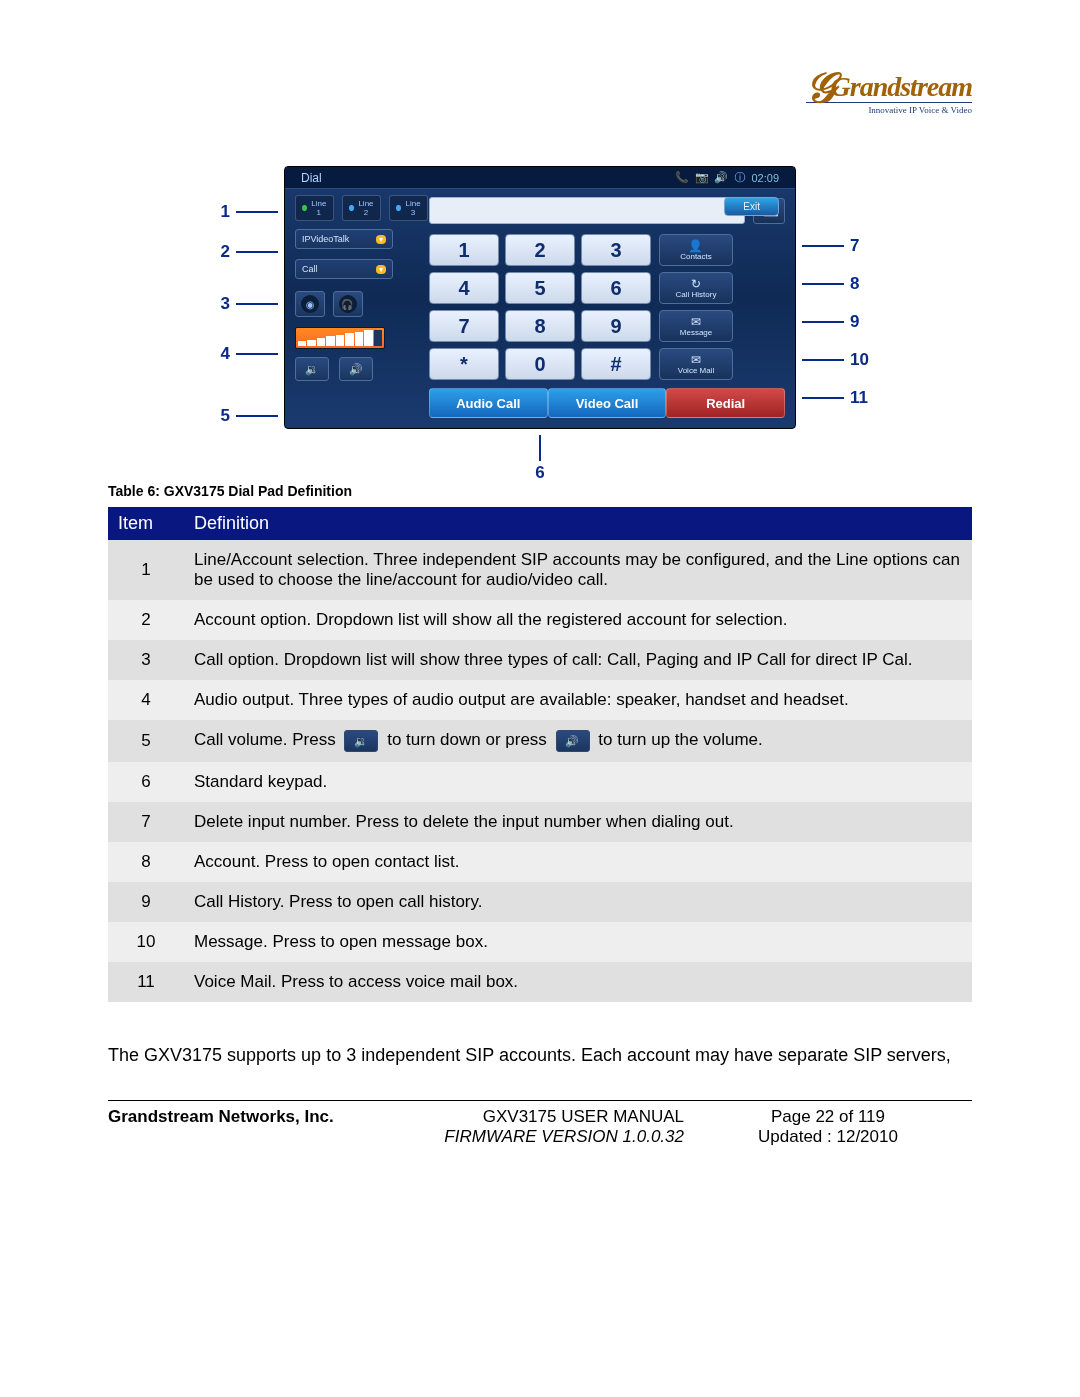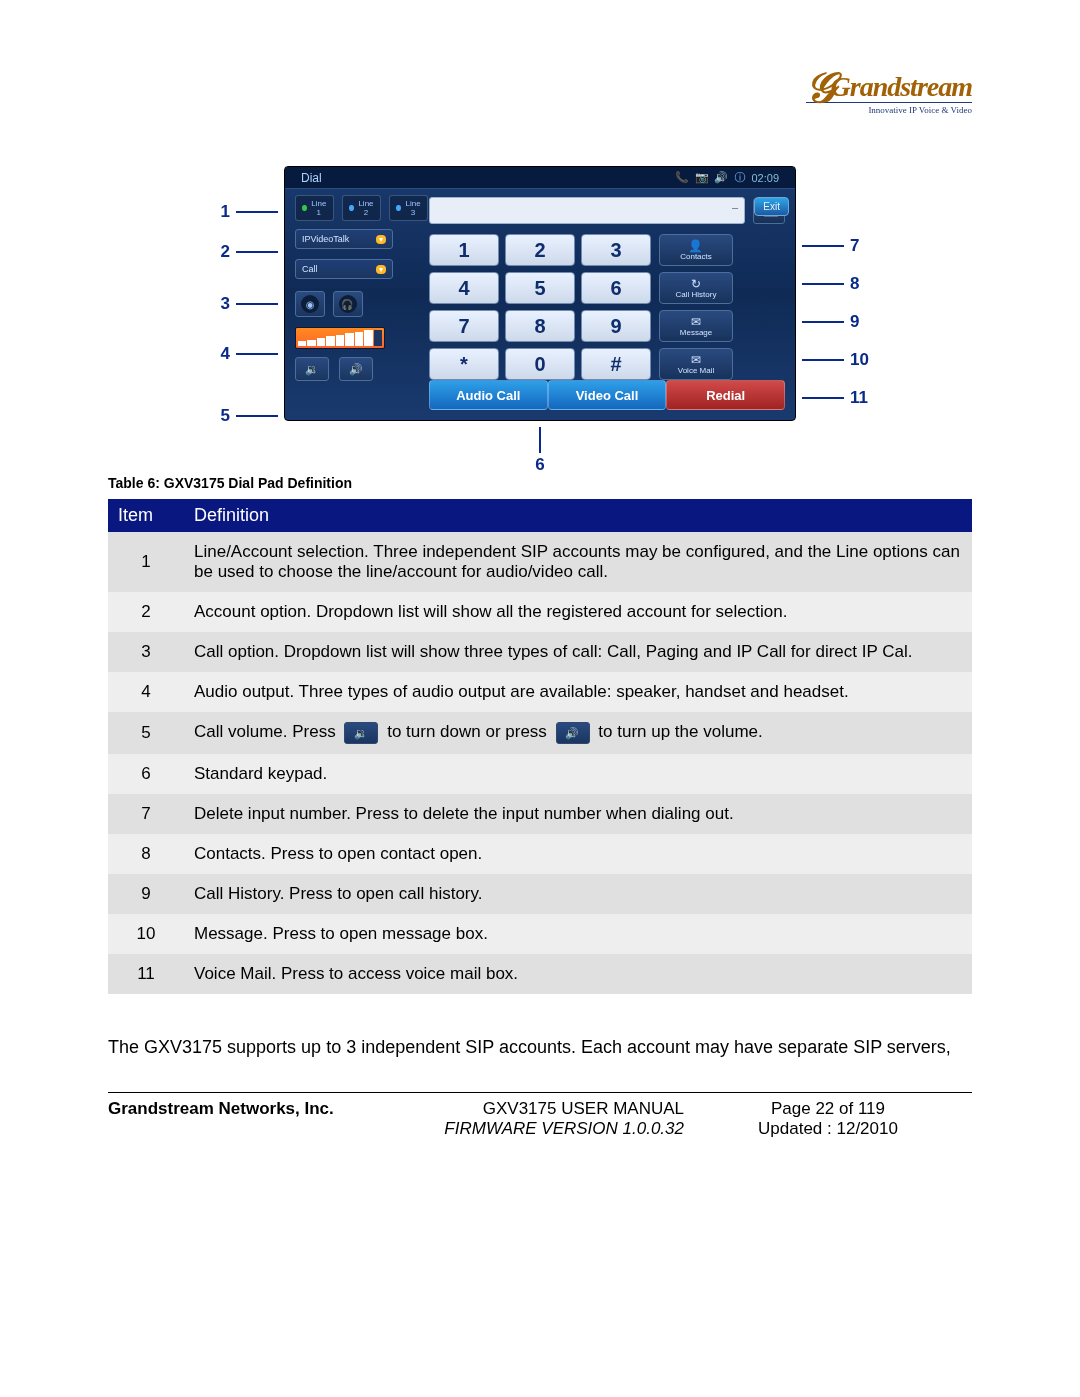--- a/index.html
+++ b/index.html
@@ -128,23 +128,23 @@
     display:flex; align-items:flex-end; gap:1px; padding:2px;
   }
   .vol-bar span { flex:1; background:#fff; }
   .vol-ctrl { display:flex; gap:10px; margin-top:8px; }
   .vol-btn {
     width:32px; height:22px; background:linear-gradient(#2a4a80,#1a355f);
     border-radius:3px; border:1px solid #4c6e9a;
     display:flex; align-items:center; justify-content:center; color:#cfe2ff; font-size:11px;
   }
   .exit-btn {
-    position:absolute; top:30px; right:6px;
+    position:absolute; top:30px; right:16px;
     background:linear-gradient(#2fa5e8,#1a5aa0); color:#e8f3ff;
-    font-size:10px; padding:3px 8px; border-radius:4px; border:1px solid #6ea8d8;
+    font-size:10px; padding:3px 18px; border-radius:4px; border:1px solid #6ea8d8;
   }
   .center-panel { flex:1; padding: 8px 10px 10px 10px; box-sizing:border-box; }
   .display-row { display:flex; align-items:center; gap:8px; margin-bottom:10px; }
   .num-display {
     flex:1; height:22px; background:#e7eef7; border:1px solid #9ab1d0;
     border-radius:3px; font-size:11px; color:#5b6f8b; padding:3px 6px 0 6px;
     text-align:right;
   }
   .del-btn {
     width:30px; height:24px; background:linear-gradient(#2c4b82,#173055);
@@ -159,21 +159,21 @@
     font-size:20px; font-weight:bold; color:#0f2d6c;
   }
   .side-col { display:flex; flex-direction:column; gap:6px; }
   .side-btn {
     width:72px; height:30px; background:linear-gradient(#2a4a80,#17325b);
     border:1px solid #4c6e9a; border-radius:4px;
     display:flex; flex-direction:column; align-items:center; justify-content:center;
     color:#cfe3ff; font-size:8px;
   }
   .side-btn .ic { font-size:12px; line-height:1; }
-  .call-row { display:flex; gap:0; }
+  .call-row { display:flex; gap:0; margin-top:8px; }
   .call-btn {
     flex:1; height:28px; border-radius:4px; display:flex; align-items:center; justify-content:center;
     font-size:13px; font-weight:bold; color:#fff; border:1px solid rgba(255,255,255,.25);
   }
   .call-btn.audio { background:linear-gradient(#2e9fe9,#1467bd); }
   .call-btn.video { background:linear-gradient(#2e9fe9,#1467bd); }
   .call-btn.redial{ background:linear-gradient(#d24a4a,#a02323); }
 
   .fig-caption {
     text-align:center; font-size:14px; font-weight:bold; margin:24px 0 36px 0;
@@ -427,21 +427,21 @@
         <tr>
           <td class="item">6</td>
           <td>Standard keypad.</td>
         </tr>
         <tr>
           <td class="item">7</td>
           <td>Delete input number. Press to delete the input number when dialing out.</td>
         </tr>
         <tr>
           <td class="item">8</td>
-          <td>Contacts. Press to open contact open.</td>
+          <td>Account. Press to open contact list.</td>
         </tr>
         <tr>
           <td class="item">9</td>
           <td>Call History. Press to open call history.</td>
         </tr>
         <tr>
           <td class="item">10</td>
           <td>Message. Press to open message box.</td>
         </tr>
         <tr>

